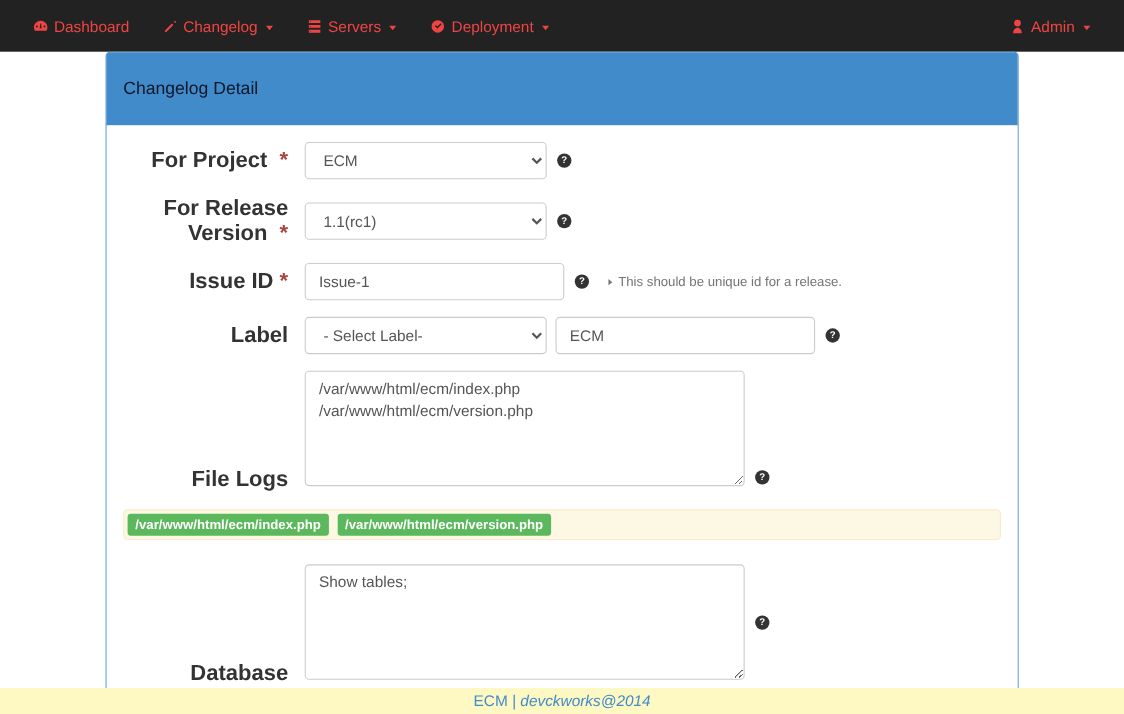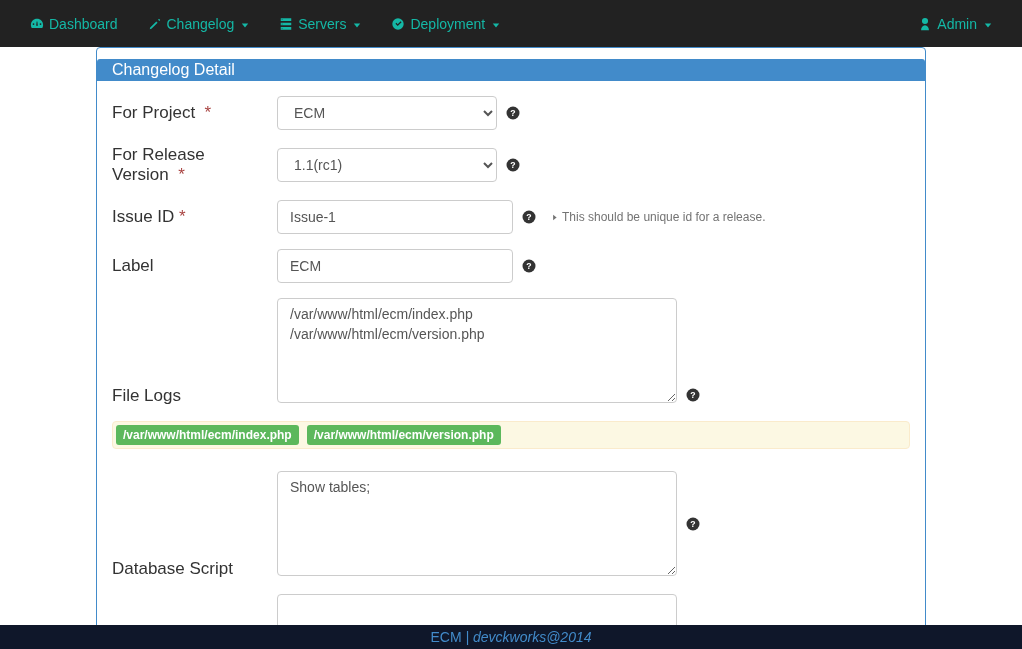--- a/index.html
+++ b/index.html
@@ -13,21 +13,21 @@
 .navbar {
   background: #222;
   height: 47px;
   display: flex;
   align-items: center;
   padding: 0 15px;
   justify-content: space-between;
 }
 .navbar-left, .navbar-right { display: flex; align-items: center; }
 .nav-item {
-  color: #14b8a6;
+  color: #ef4444;
   padding: 13px 15px;
   font-size: 14px;
   cursor: pointer;
   display: flex;
   align-items: center;
   gap: 5px;
 }
 .nav-item .caret { margin-left: 2px; }
 .icon { display: inline-flex; align-items: center; justify-content: center; }
 .icon svg { width: 14px; height: 14px; fill: currentColor; }
@@ -38,42 +38,42 @@
   margin: 0 auto;
   padding: 0;
 }
 .panel {
   border: 1px solid #428bca;
   border-radius: 4px;
   margin-top: 0;
 }
 .panel-heading {
   background: #428bca;
-  color: #ffffff;
-  padding: 2px 15px;
+  color: #0f172a;
+  padding: 24px 15px;
   font-size: 16px;
   border-top-left-radius: 3px;
   border-top-right-radius: 3px;
-  margin-top: 11px;
 }
 .panel-body {
   padding: 15px;
   background: #fff;
 }
 .form-row {
   display: flex;
   align-items: center;
   margin-bottom: 15px;
 }
 .form-label {
   width: 165px;
+  text-align: right;
   padding-right: 15px;
-  font-size: 17px;
+  font-size: 20px;
   color: #333;
-  font-weight: 400;
+  font-weight: 700;
 }
 .form-label .req { color: #a94442; }
 .form-controls {
   flex: 1;
   display: flex;
   align-items: center;
   gap: 8px;
 }
 select, input[type=text], textarea {
   height: 34px;
@@ -131,21 +131,21 @@
   background: #5cb85c;
   color: #fff;
   font-size: 12px;
   font-weight: bold;
   padding: 3px 7px;
   border-radius: 3px;
 }
 .label-text-input { width: 220px; }
 
 .footer {
-  background: #0f172a;
+  background: #fef9c3;
   color: #428bca;
   font-size: 14px;
   text-align: center;
   padding: 4px 0;
   position: fixed;
   bottom: 0;
   left: 0;
   right: 0;
   font-style: italic;
 }
@@ -270,20 +270,23 @@
                   <path d="M3 1v8l5-4z"></path>
                 </svg></span>
             <span>This should be unique id for a release.</span>
           </span>
         </div>
       </div>
 
       <div class="form-row">
         <div class="form-label">Label</div>
         <div class="form-controls">
+          <select>
+            <option>- Select Label-</option>
+          </select>
           <input type="text" class="label-text-input" value="ECM" style="">
           <span class="help-icon">
               <svg viewBox="0 0 512 512">
                 <circle cx="256" cy="256" r="208" fill="#333"></circle>
                 <text x="256" y="340" font-size="280" text-anchor="middle" fill="#fff" font-family="Arial" font-weight="bold">?</text>
               </svg>
             </span>
         </div>
       </div>
 

